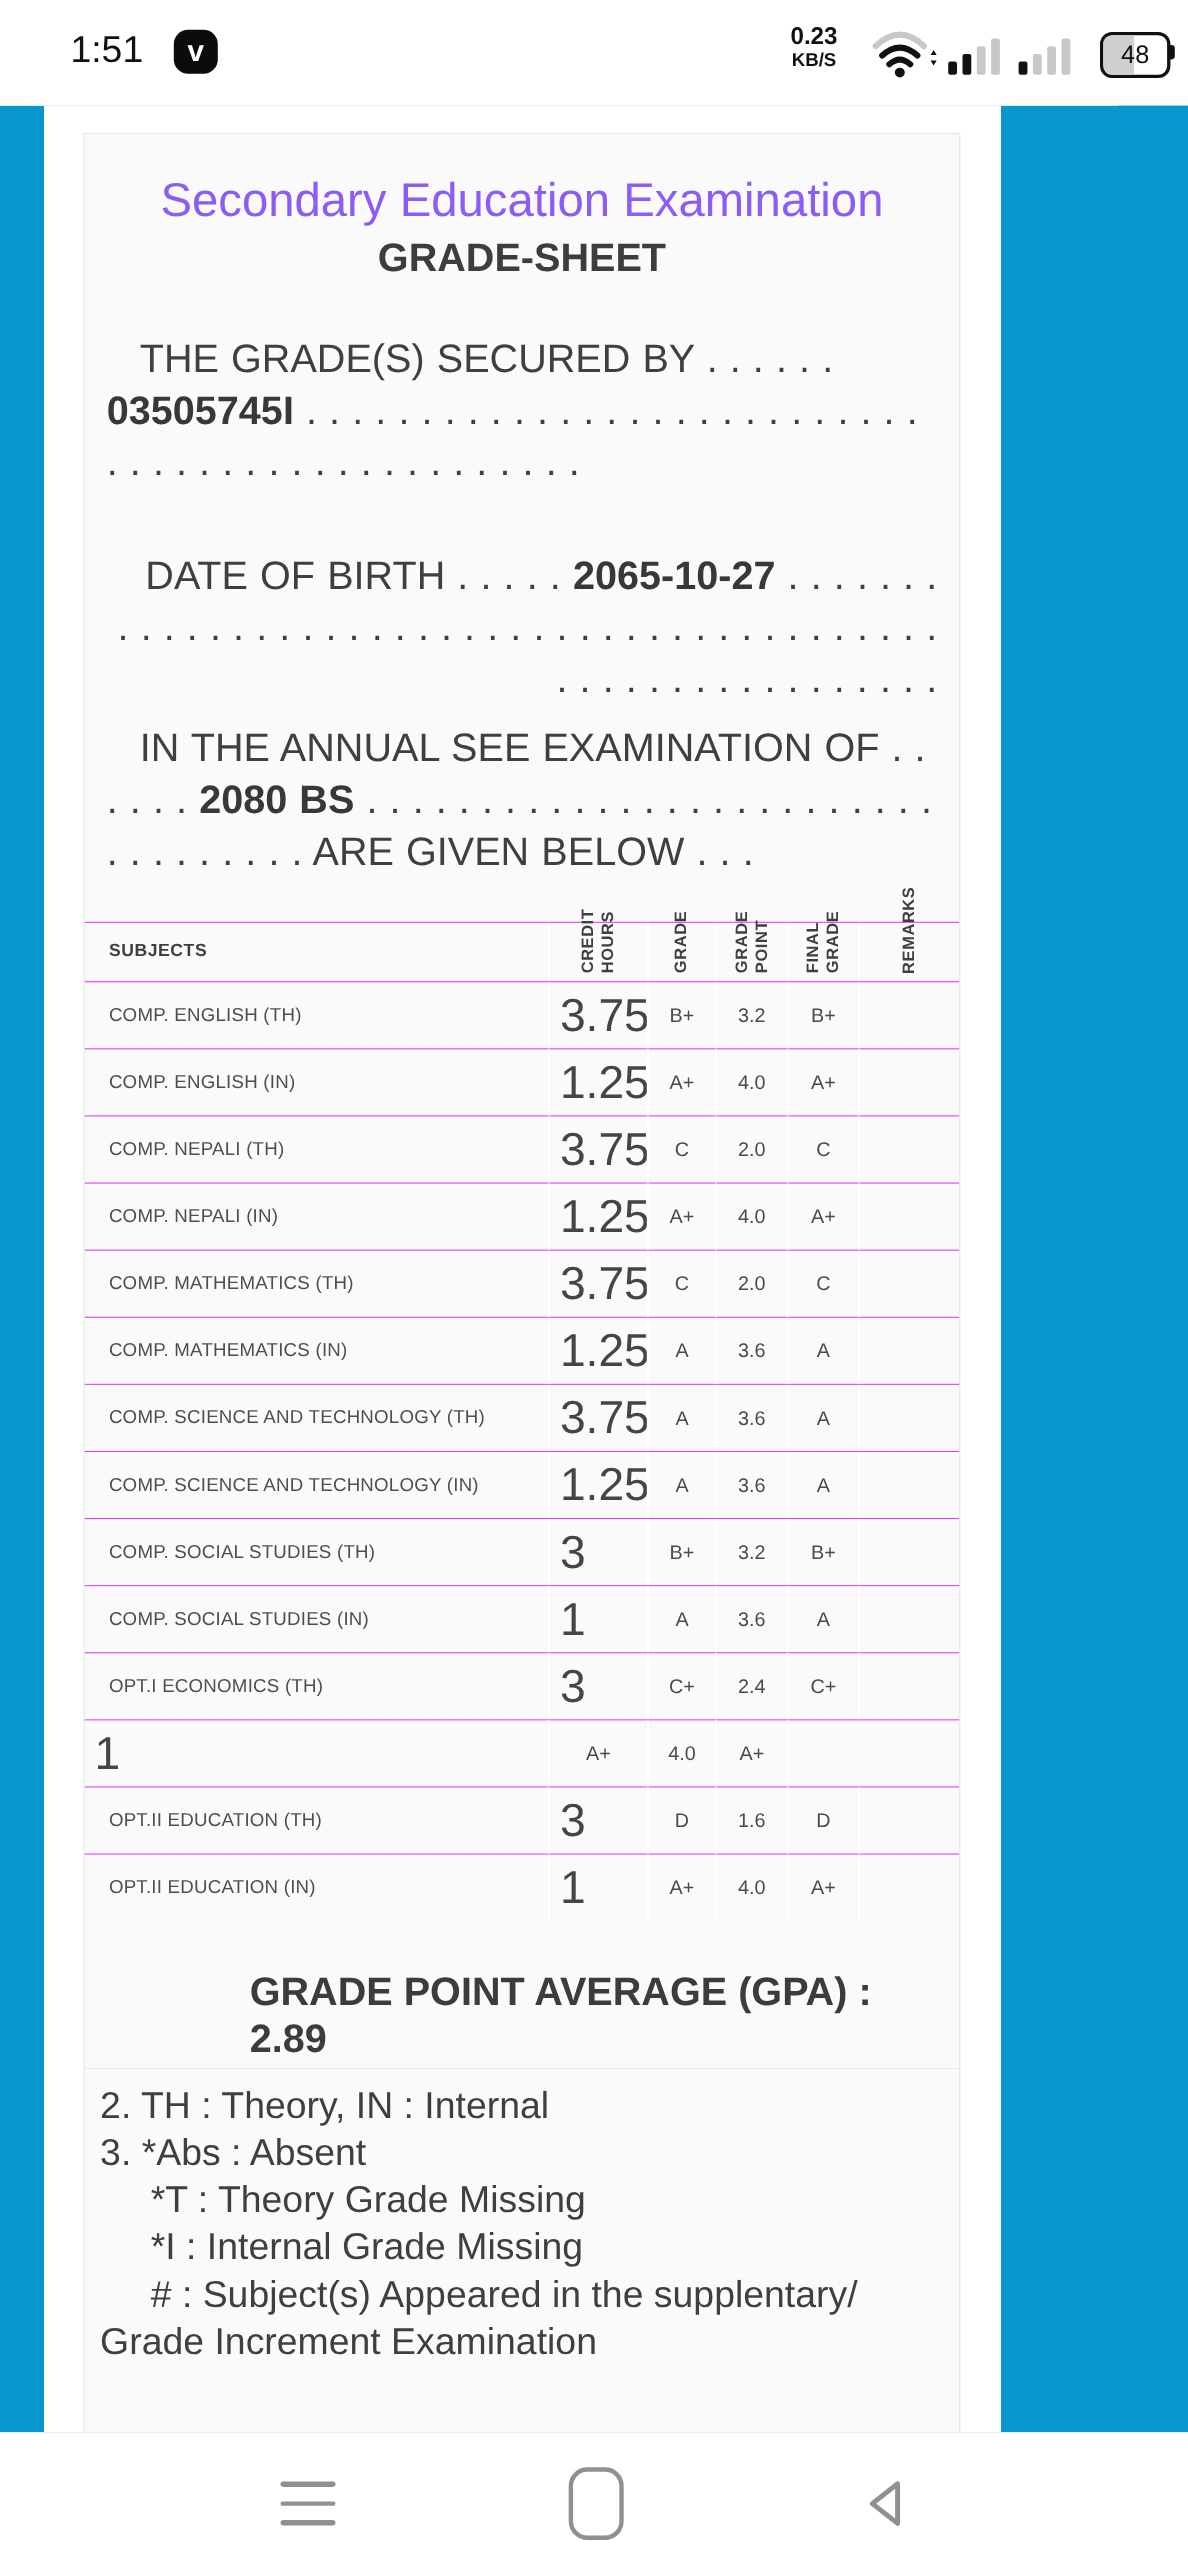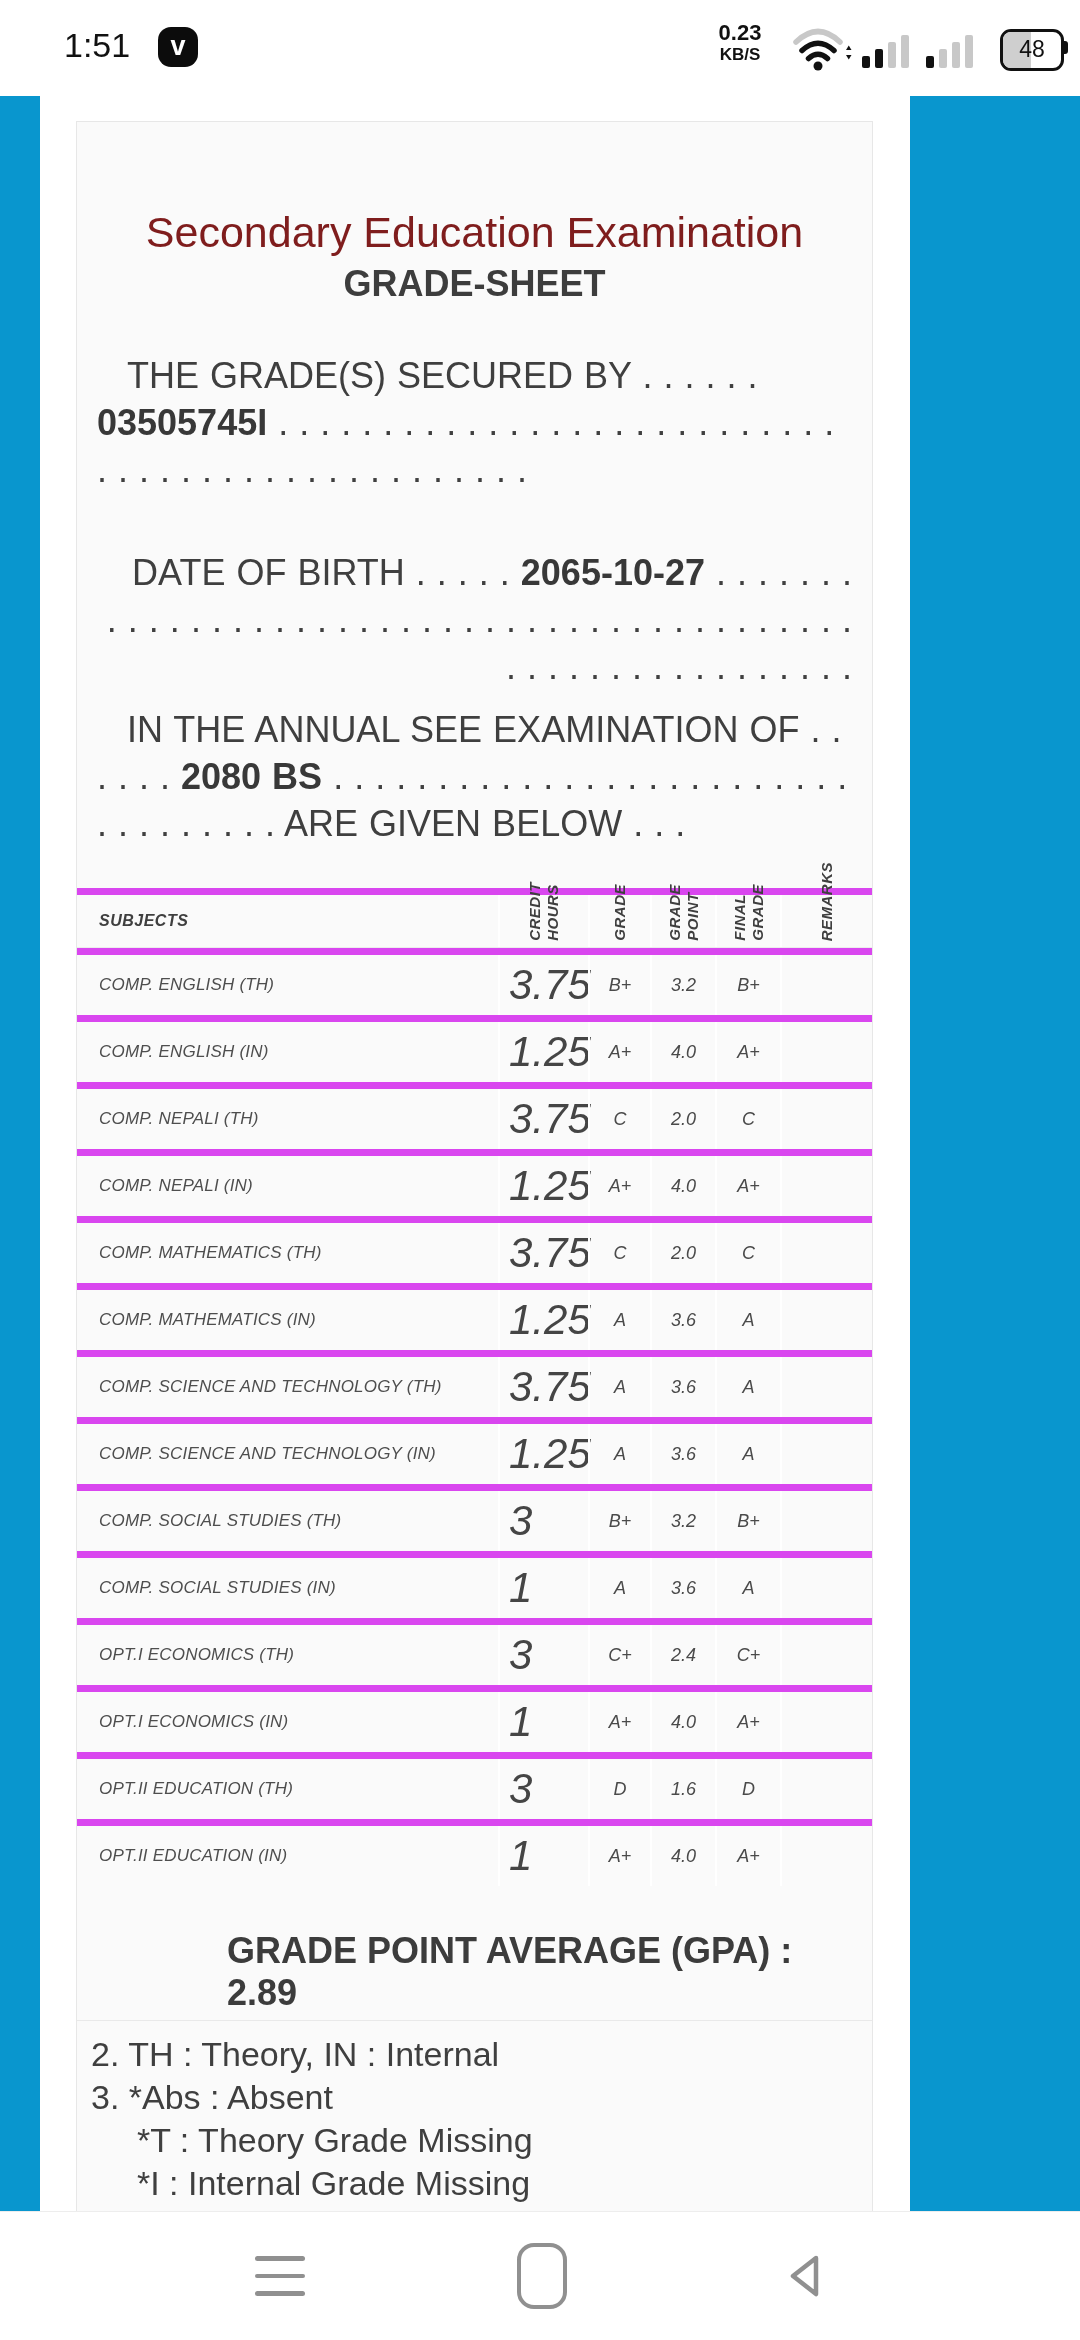--- a/index.html
+++ b/index.html
@@ -19,28 +19,28 @@
   .sb-sig{position:absolute;top:30px;height:38px;display:flex;align-items:flex-end;gap:5px;}
   .sb-sig span{width:8px;border-radius:2px;display:block;}
   .sb-batt{position:absolute;left:1000px;top:29px;width:58px;height:36px;border:3.5px solid #111;border-radius:11px;overflow:hidden;}
   .sb-batt .fill{position:absolute;left:0;top:0;bottom:0;width:48%;background:#cfcfcf;}
   .sb-batt .pct{position:absolute;inset:0;text-align:center;line-height:34px;font-size:23px;color:#111;}
   .sb-nub{position:absolute;left:1063px;top:41px;width:5px;height:13px;background:#111;border-radius:0 3px 3px 0;}
   
   .page{position:absolute;top:96px;left:0;width:1080px;bottom:128px;background:#0996ce;overflow:hidden;}
   .viewport{position:absolute;left:40px;top:0;width:870px;bottom:-20px;background:#ffffff;}
   .card{position:absolute;left:36px;top:25px;width:795px;height:2300px;background:#fafafa;border:1px solid #e7e7e7;}
-  .doc-title{margin:84px 0 0 0;text-align:center;font-size:43px;line-height:52px;color:#7f1d1d;font-weight:400;}
+  .doc-title{margin:34px 0 0 0;text-align:center;font-size:43px;line-height:52px;color:#8b5cf6;font-weight:400;}
   .doc-subtitle{margin:4px 0 0 0;text-align:center;font-size:36px;line-height:44px;color:#3d3d3d;font-weight:bold;}
   .para{font-size:36px;line-height:47px;color:#3f3f3f;margin:0;padding:0 20px;text-indent:30px;word-spacing:1px;}
   .para b{color:#383838;}
   .p1{margin-top:46px;}.p2{margin-top:56px;text-align:right;}.p3{margin-top:16px;}
   
   .gtable{margin-top:41px;width:100%;}
-  .trow{display:grid;grid-template-columns:421px 90px 62px 65px 65px 1fr;border-top:7px solid #d946ef;font-style:italic;}
+  .trow{display:grid;grid-template-columns:421px 90px 62px 65px 65px 1fr;border-top:1px solid #d946ef;}
   .trow > div{border-left:2px solid #ffffff;}
   .trow > div:first-child{border-left:none;}
   .thead{height:52px;border-bottom:1px solid #ececec;}
   .th-sub{display:flex;align-items:center;padding-left:22px;font-size:16px;font-weight:bold;color:#3f3f3f;letter-spacing:.5px;}
   .vcell{position:relative;overflow:visible;}
   .vcell span{
     position:absolute;bottom:6px;left:50%;
     writing-mode:vertical-rl;transform:translateX(-50%) rotate(180deg);
     font-size:15px;font-weight:bold;color:#3f3f3f;line-height:1.2;white-space:pre-line;letter-spacing:.5px;
   }
@@ -223,21 +223,20 @@
               </div>
               <div class="trow drow">
                 <div class="c-sub">OPT.I ECONOMICS (TH)</div>
                 <div class="c-credit">3</div>
                 <div class="c-mini">C+</div>
                 <div class="c-mini">2.4</div>
                 <div class="c-mini">C+</div>
                 <div class="c-mini"></div>
               </div>
               <div class="trow drow">
-                <div class="c-sub">OPT.I ECONOMICS (IN)</div>
                 <div class="c-credit">1</div>
                 <div class="c-mini">A+</div>
                 <div class="c-mini">4.0</div>
                 <div class="c-mini">A+</div>
                 <div class="c-mini"></div>
               </div>
               <div class="trow drow">
                 <div class="c-sub">OPT.II EDUCATION (TH)</div>
                 <div class="c-credit">3</div>
                 <div class="c-mini">D</div>

